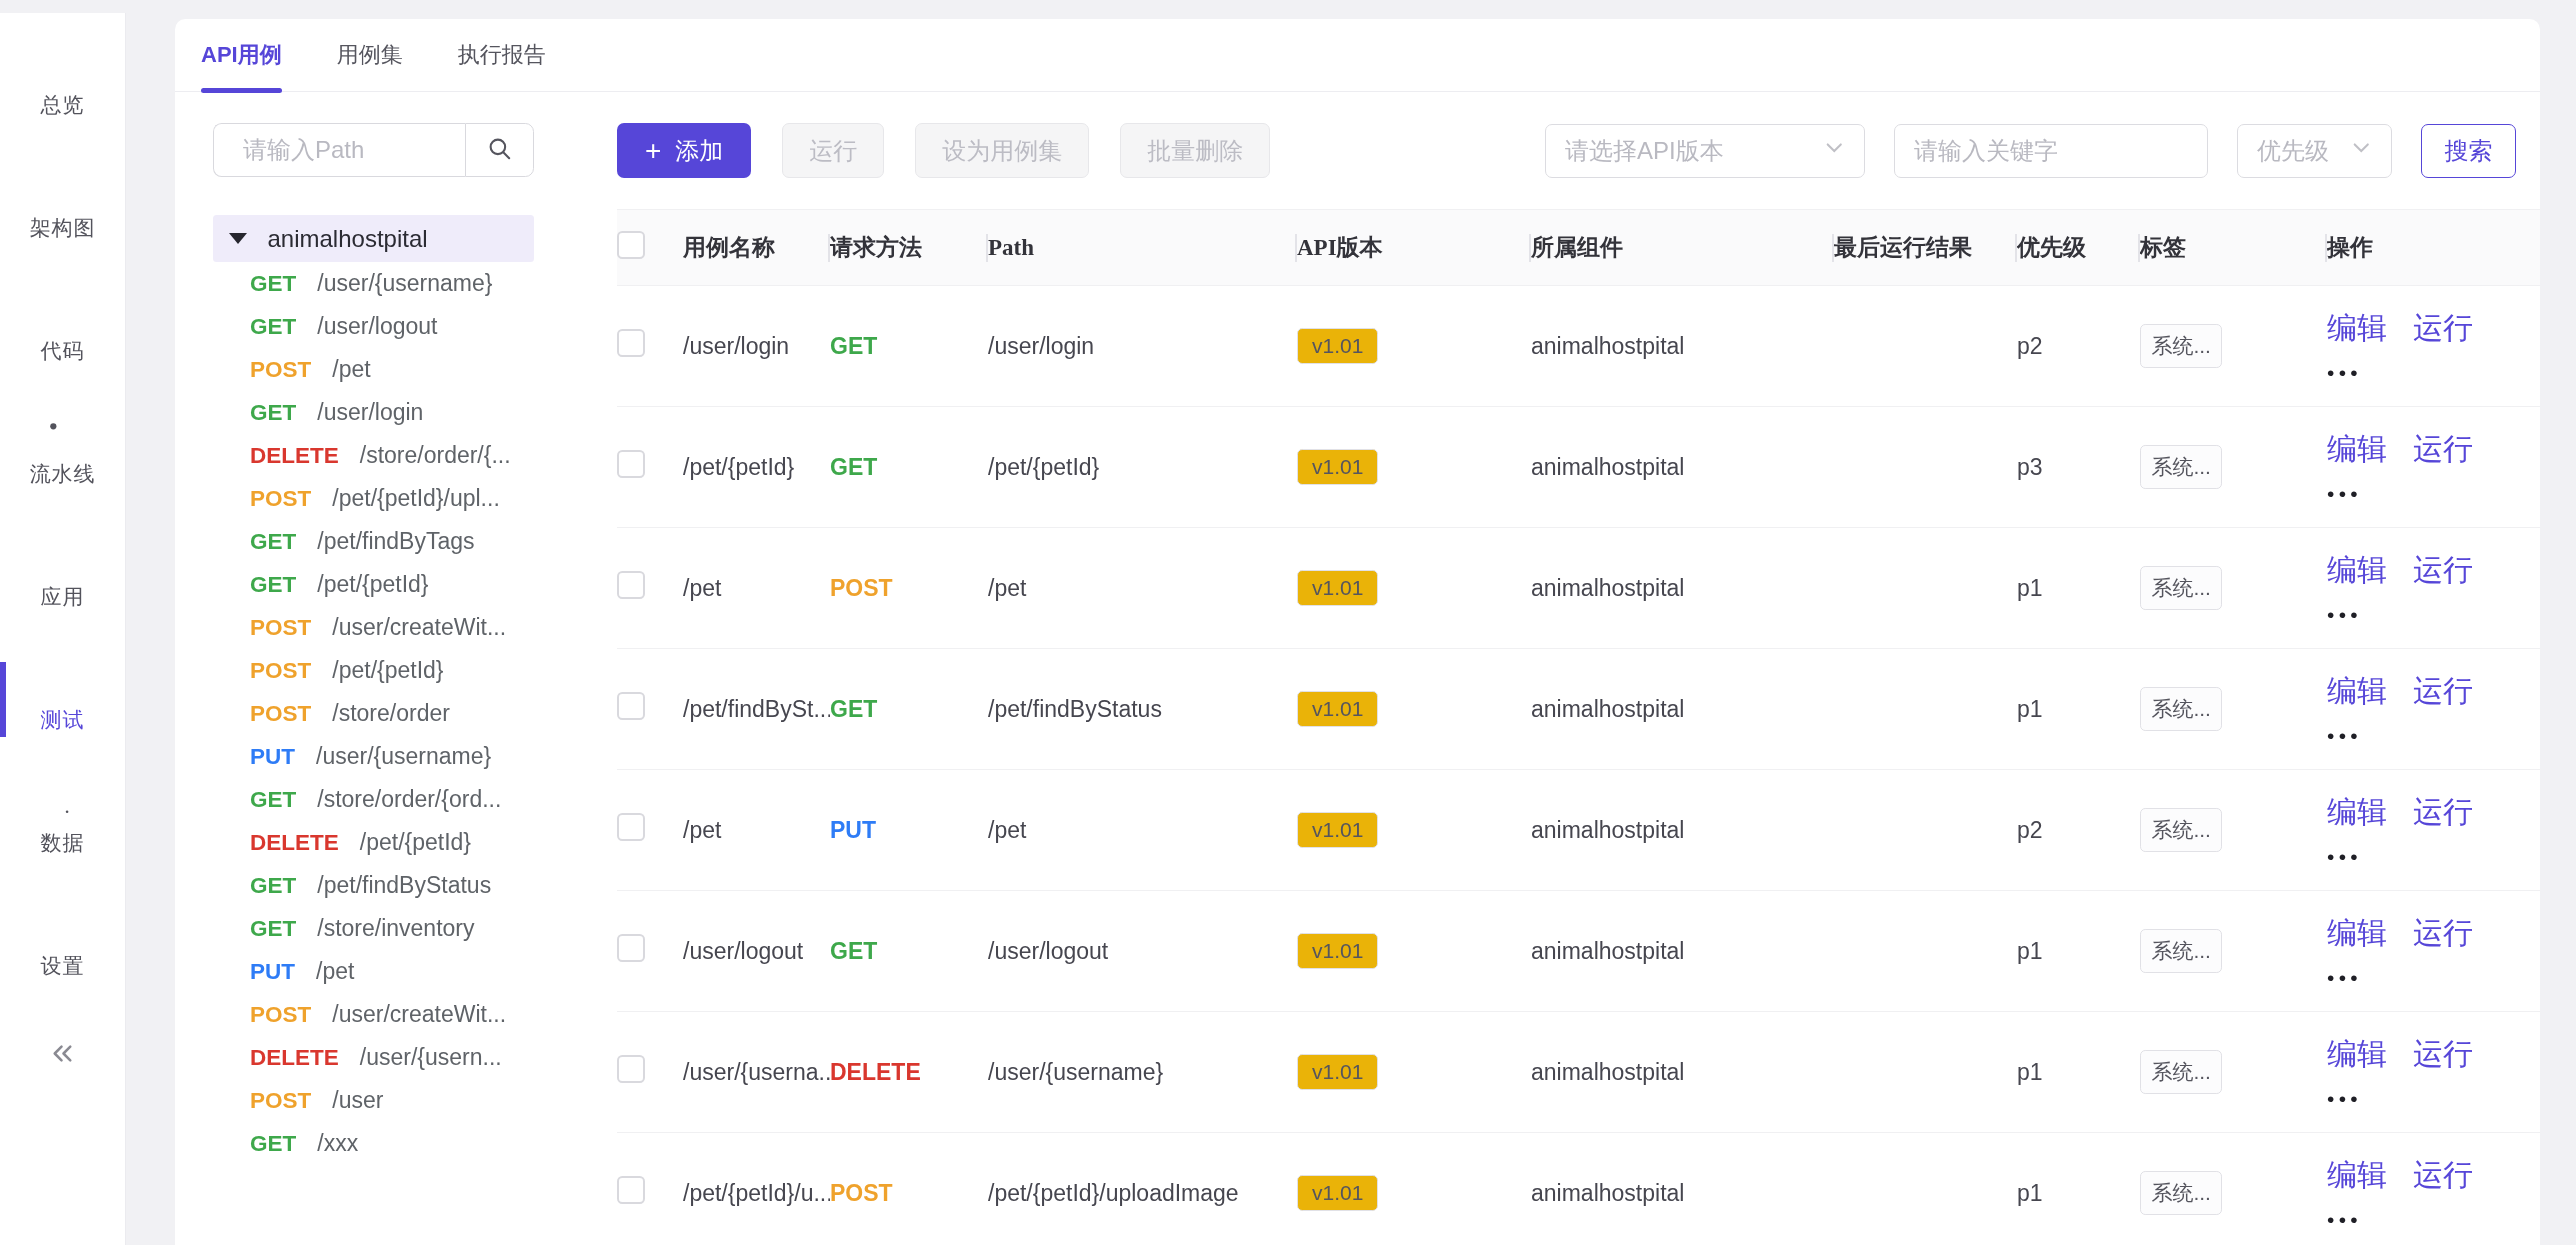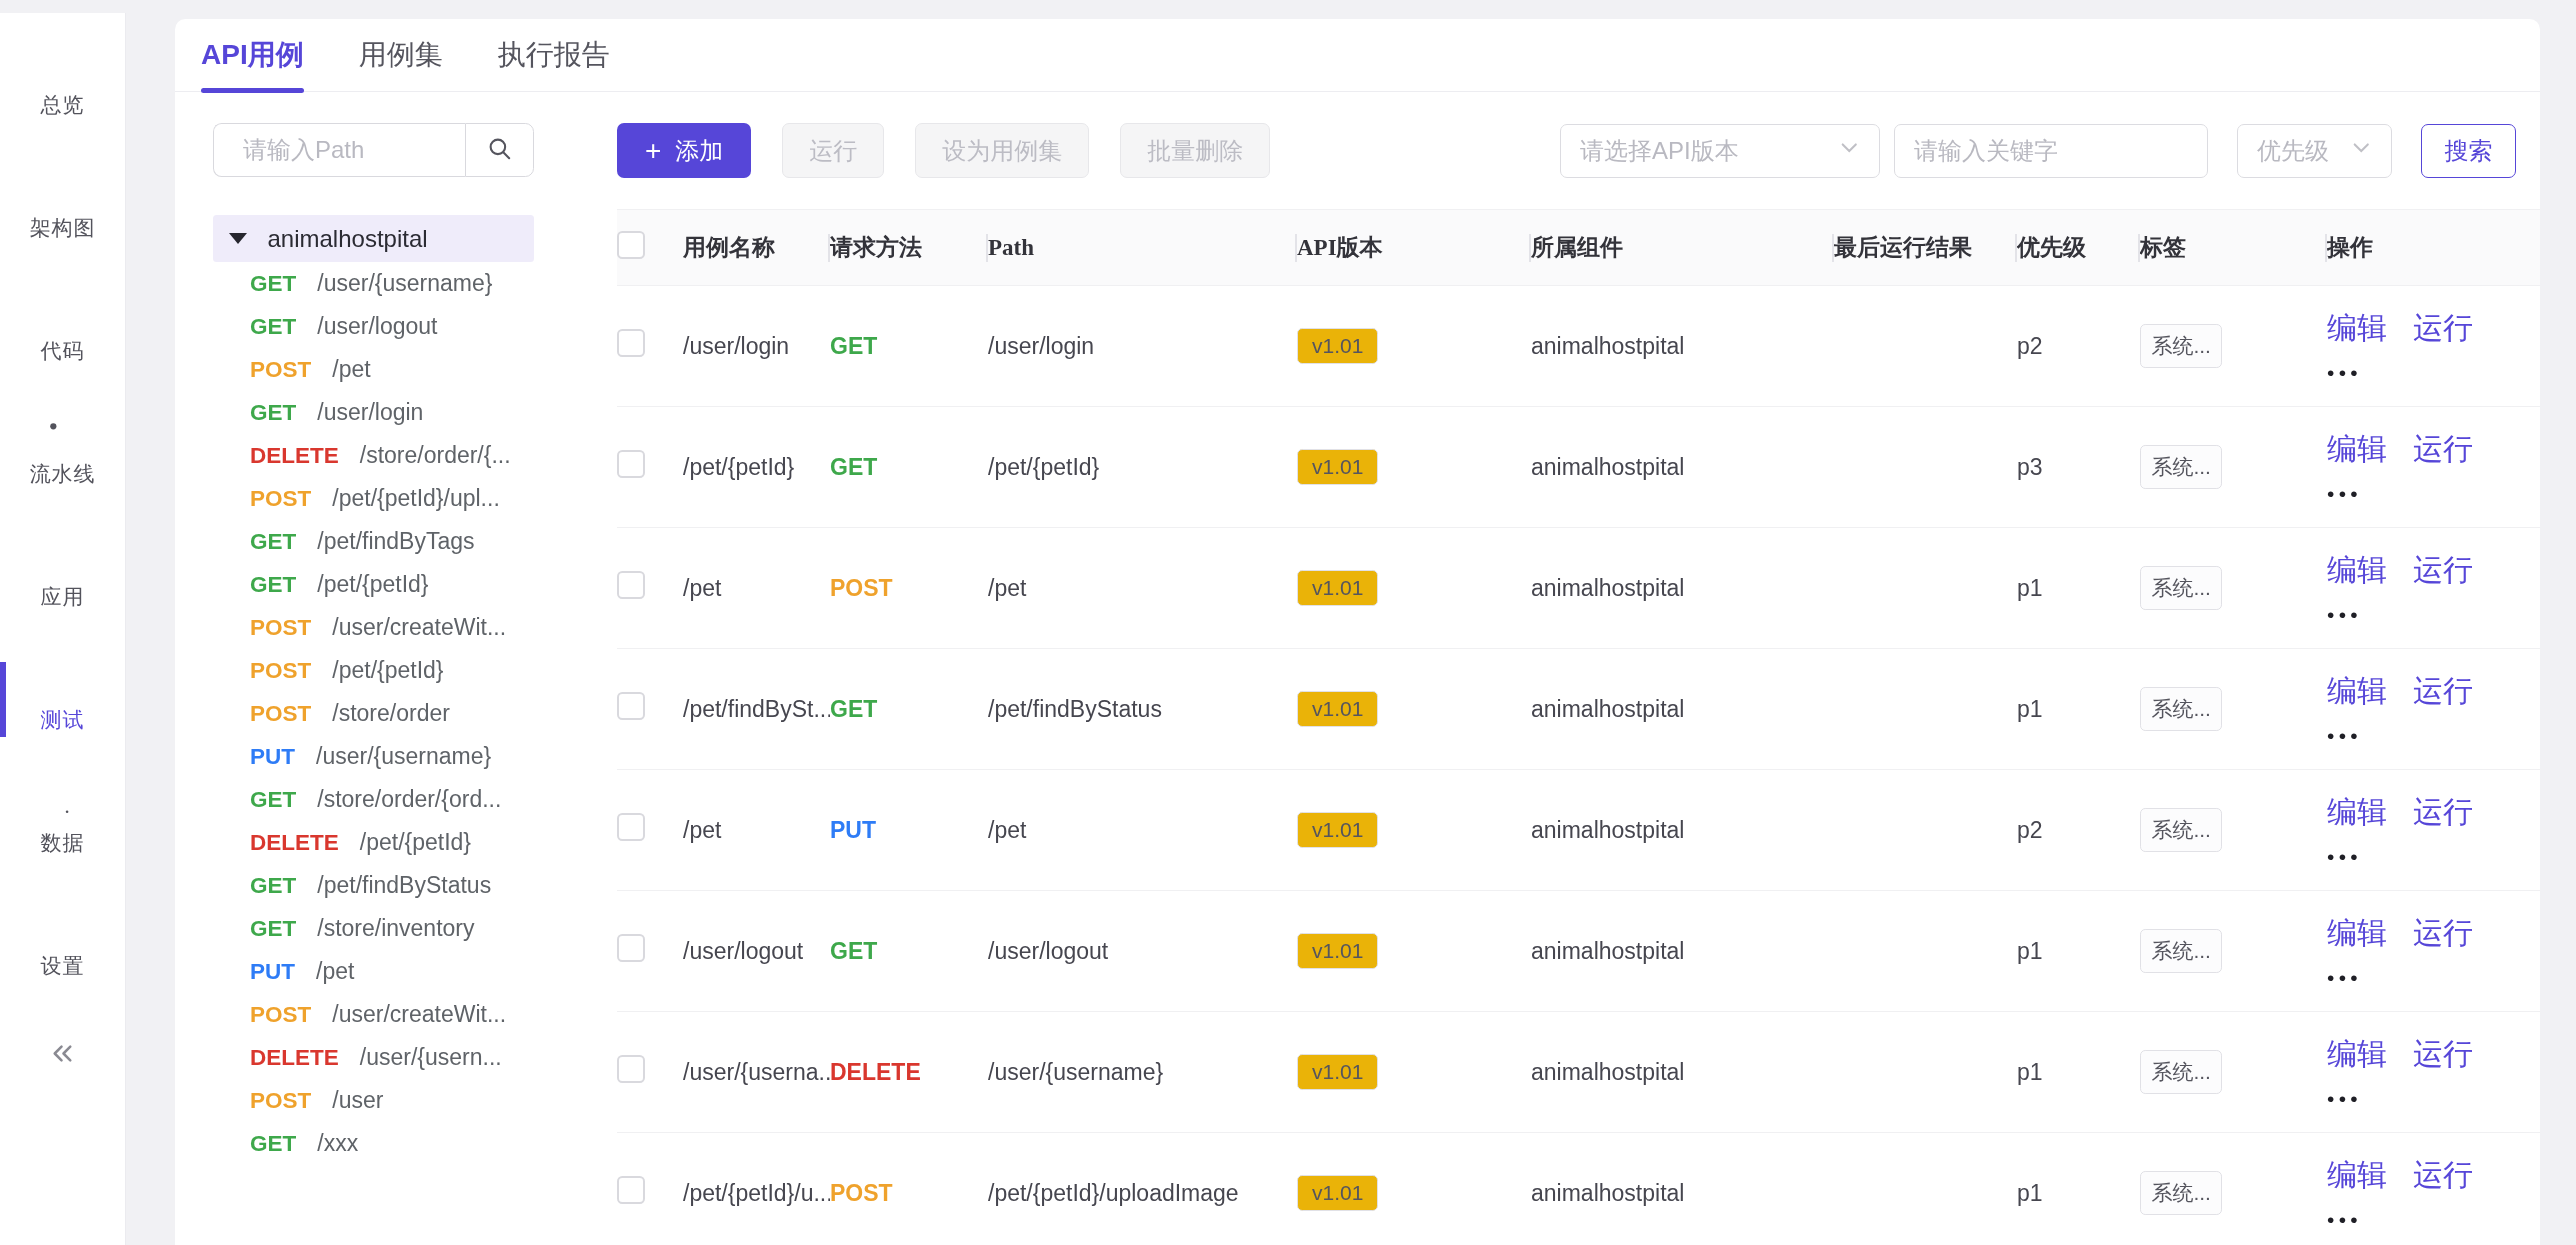--- a/index.html
+++ b/index.html
@@ -29,21 +29,21 @@
     content:""; position:absolute; left:0; top:24px; bottom:24px; width:6px; background:var(--accent);
   }
   .sb-collapse { height:95px; display:flex; align-items:center; justify-content:center; cursor:pointer; }
   
   .main { margin-left:128px; padding:19px 36px 0 47px; height:1246px; }
   .card {
     background:#fff; border-radius:10.4px 10.4px 0 0; height:1227px; overflow:hidden;
   }
   
   .tabs-bar { height:73px; display:flex; align-items:center; gap:55px; padding-left:26px; border-bottom:1.7px solid #ededf1; }
-  .tab { position:relative; font-size:28px; color:#55555e; height:100%; display:flex; align-items:center; cursor:pointer; }
+  .tab { position:relative; font-size:22px; color:#55555e; height:100%; display:flex; align-items:center; cursor:pointer; }
   .tab.active { color:var(--accent); font-weight:700; }
   .tab.active::after { content:""; position:absolute; left:0; right:0; bottom:-1.7px; height:5.2px; background:var(--accent); border-radius:2.6px; }
   
   .content { display:flex; padding:31px 0 0 38px; }
   
   .tree-panel { width:321px; flex:0 0 auto; margin-right:83px; }
   .tree-search { display:flex; height:54px; }
   .tree-search input {
     flex:1; min-width:0; border:1.7px solid #d9d9de; border-right:none; border-radius:8.6px 0 0 8.6px;
     padding:0 29px; font-size:24px; color:#46464f; outline:none; font-family:inherit;
@@ -70,21 +70,21 @@
   .btn { height:55px; border-radius:7px; font-size:24px; display:inline-flex; align-items:center; justify-content:center; cursor:pointer; font-family:inherit; }
   .btn-add { background:var(--accent); color:#fff; border:none; padding:0 28px; gap:14px; margin-right:31px; }
   .btn-add .plus { font-size:28px; line-height:1; }
   .btn-disabled { background:#f5f5f6; color:#bcbcc4; border:1.7px solid #e7e7ea; padding:0 26px; margin-right:31px; cursor:not-allowed; }
   .spacer { flex:1; }
   .select-box, .kw-input {
     height:54px; border:1.7px solid #dcdce1; border-radius:7px; background:#fff;
     display:flex; align-items:center; font-size:24px; color:#b9b9c1; padding:0 19px;
   }
   .select-box { justify-content:space-between; cursor:pointer; }
-  .sel-version { width:320px; margin-right:14px;text-align:right; }
+  .sel-version { width:320px; margin-right:29px;text-align:right; }
   .kw-input { width:314px; margin-right:29px; }
   .kw-input input { border:none; outline:none; width:100%; font-size:24px; font-family:inherit; color:#46464f; }
   .kw-input input::placeholder { color:#b9b9c1; }
   .sel-priority { width:155px; margin-right:29px; }
   .btn-search { width:95px; height:54px; background:#fff; border:1.7px solid var(--accent); color:var(--accent); }
   
   .case-table { width:100%; border-collapse:collapse; table-layout:fixed; margin-top:31px; }
   .case-table th, .case-table td { text-align:left; padding:0; overflow:hidden; white-space:nowrap; }
   .case-table thead th {
     height:76px; background:#fafafb; font-size:23px; font-weight:700; color:#33333a;

